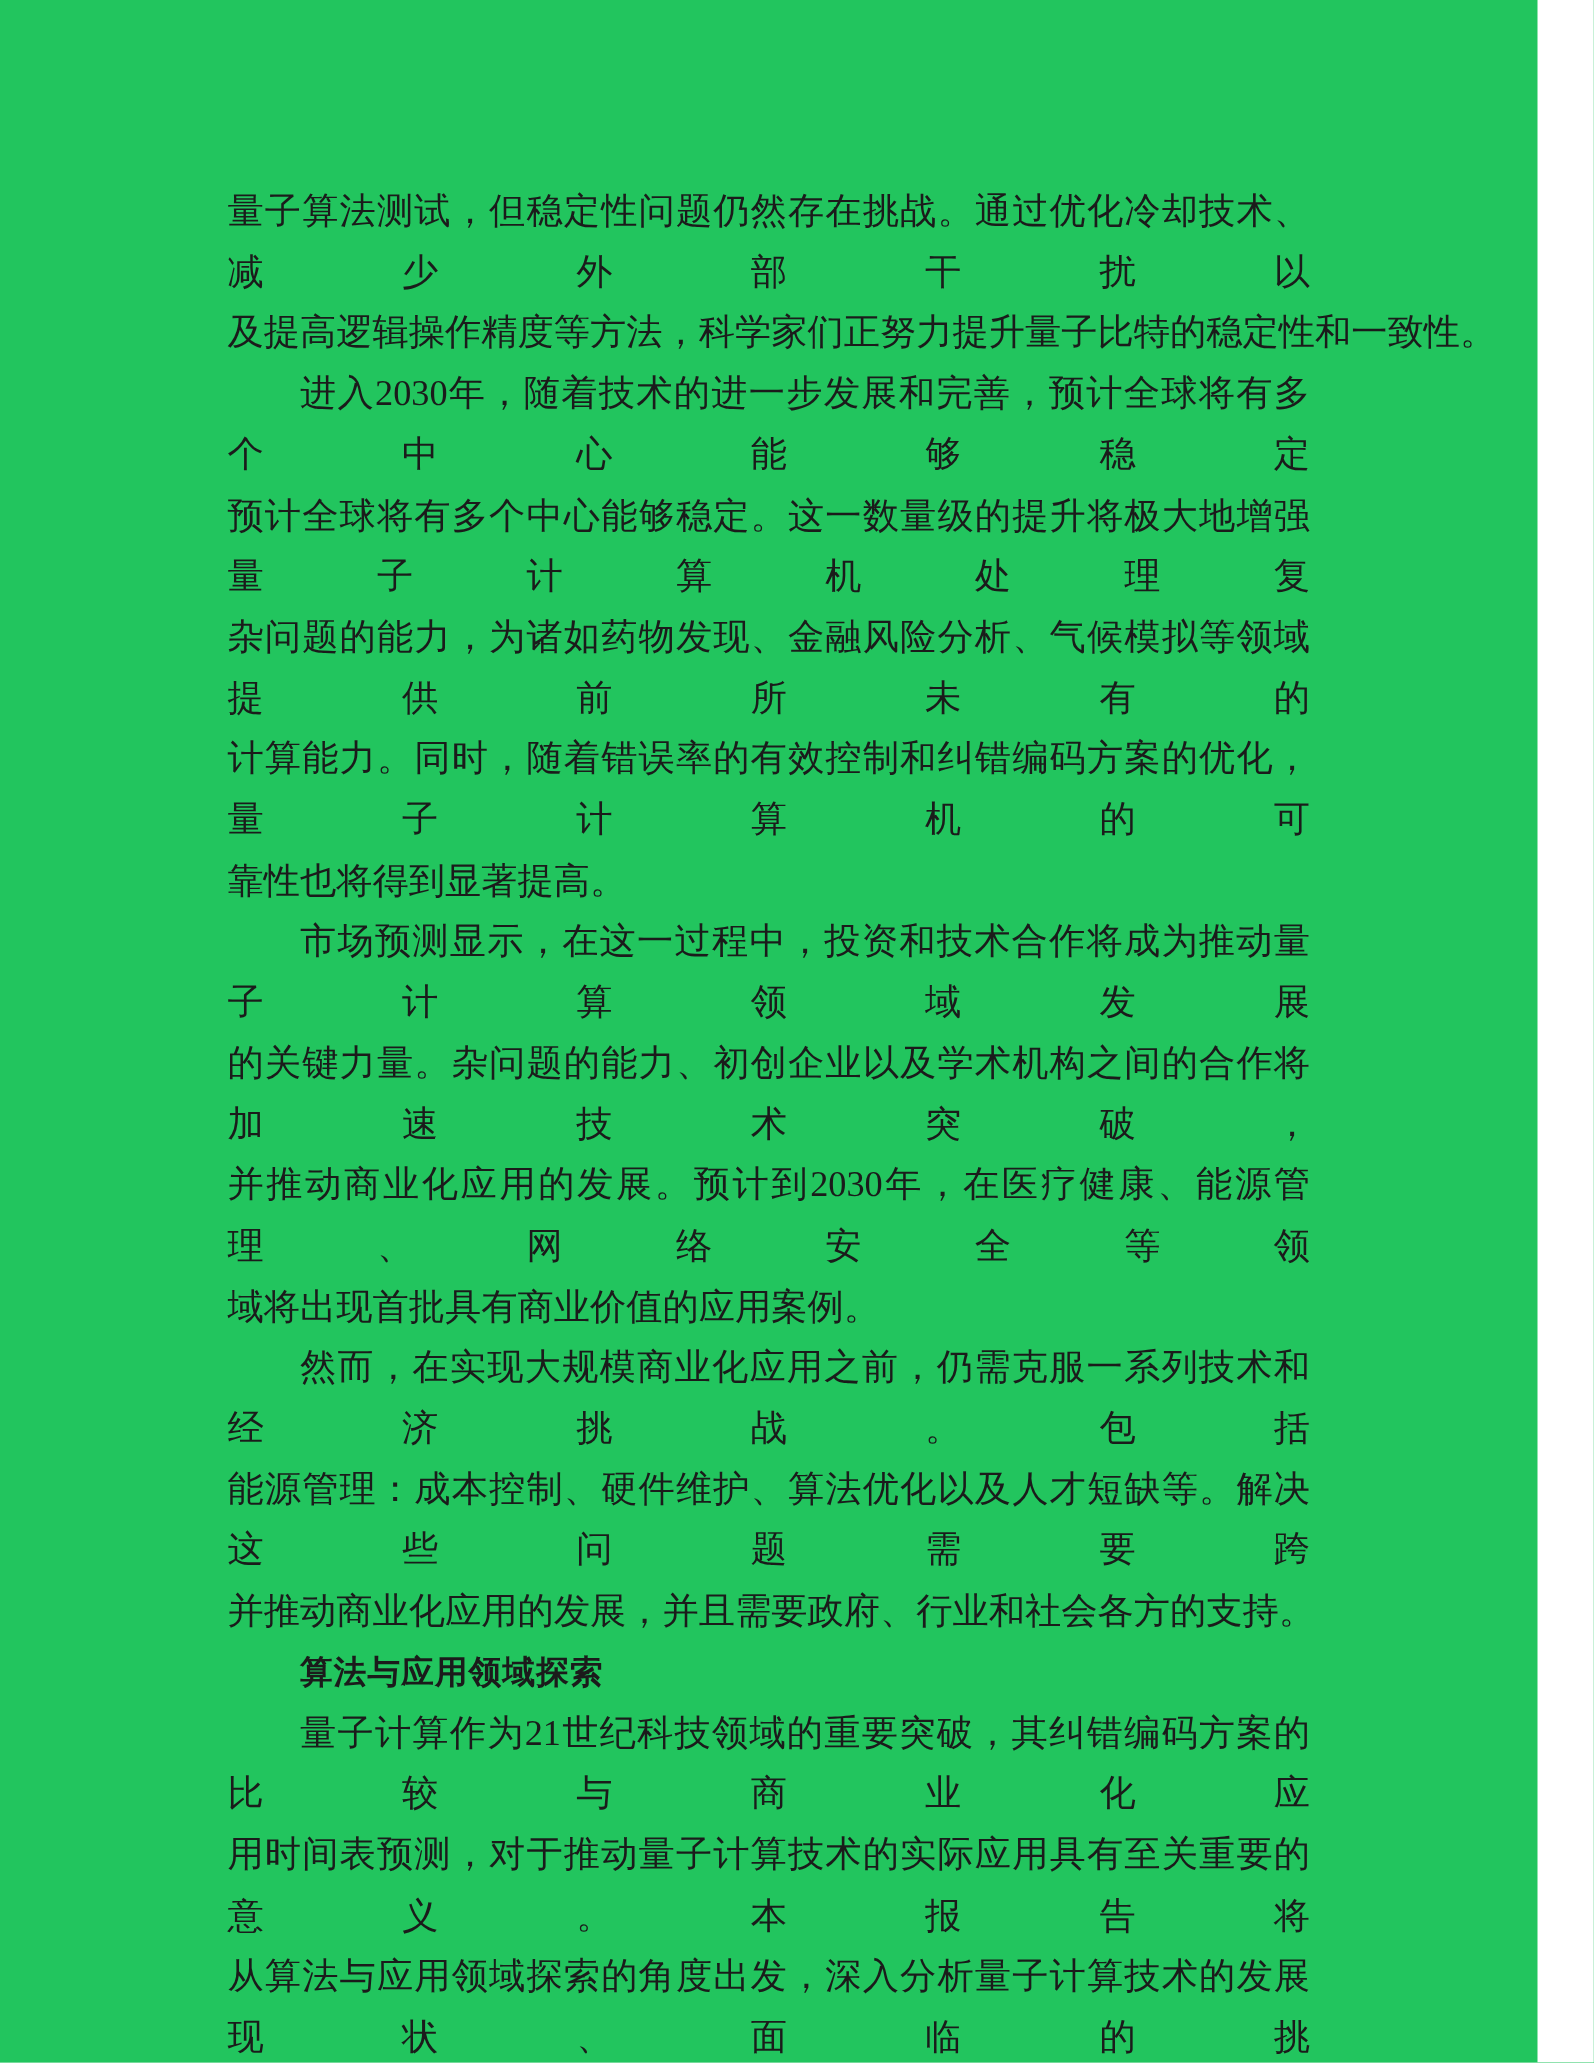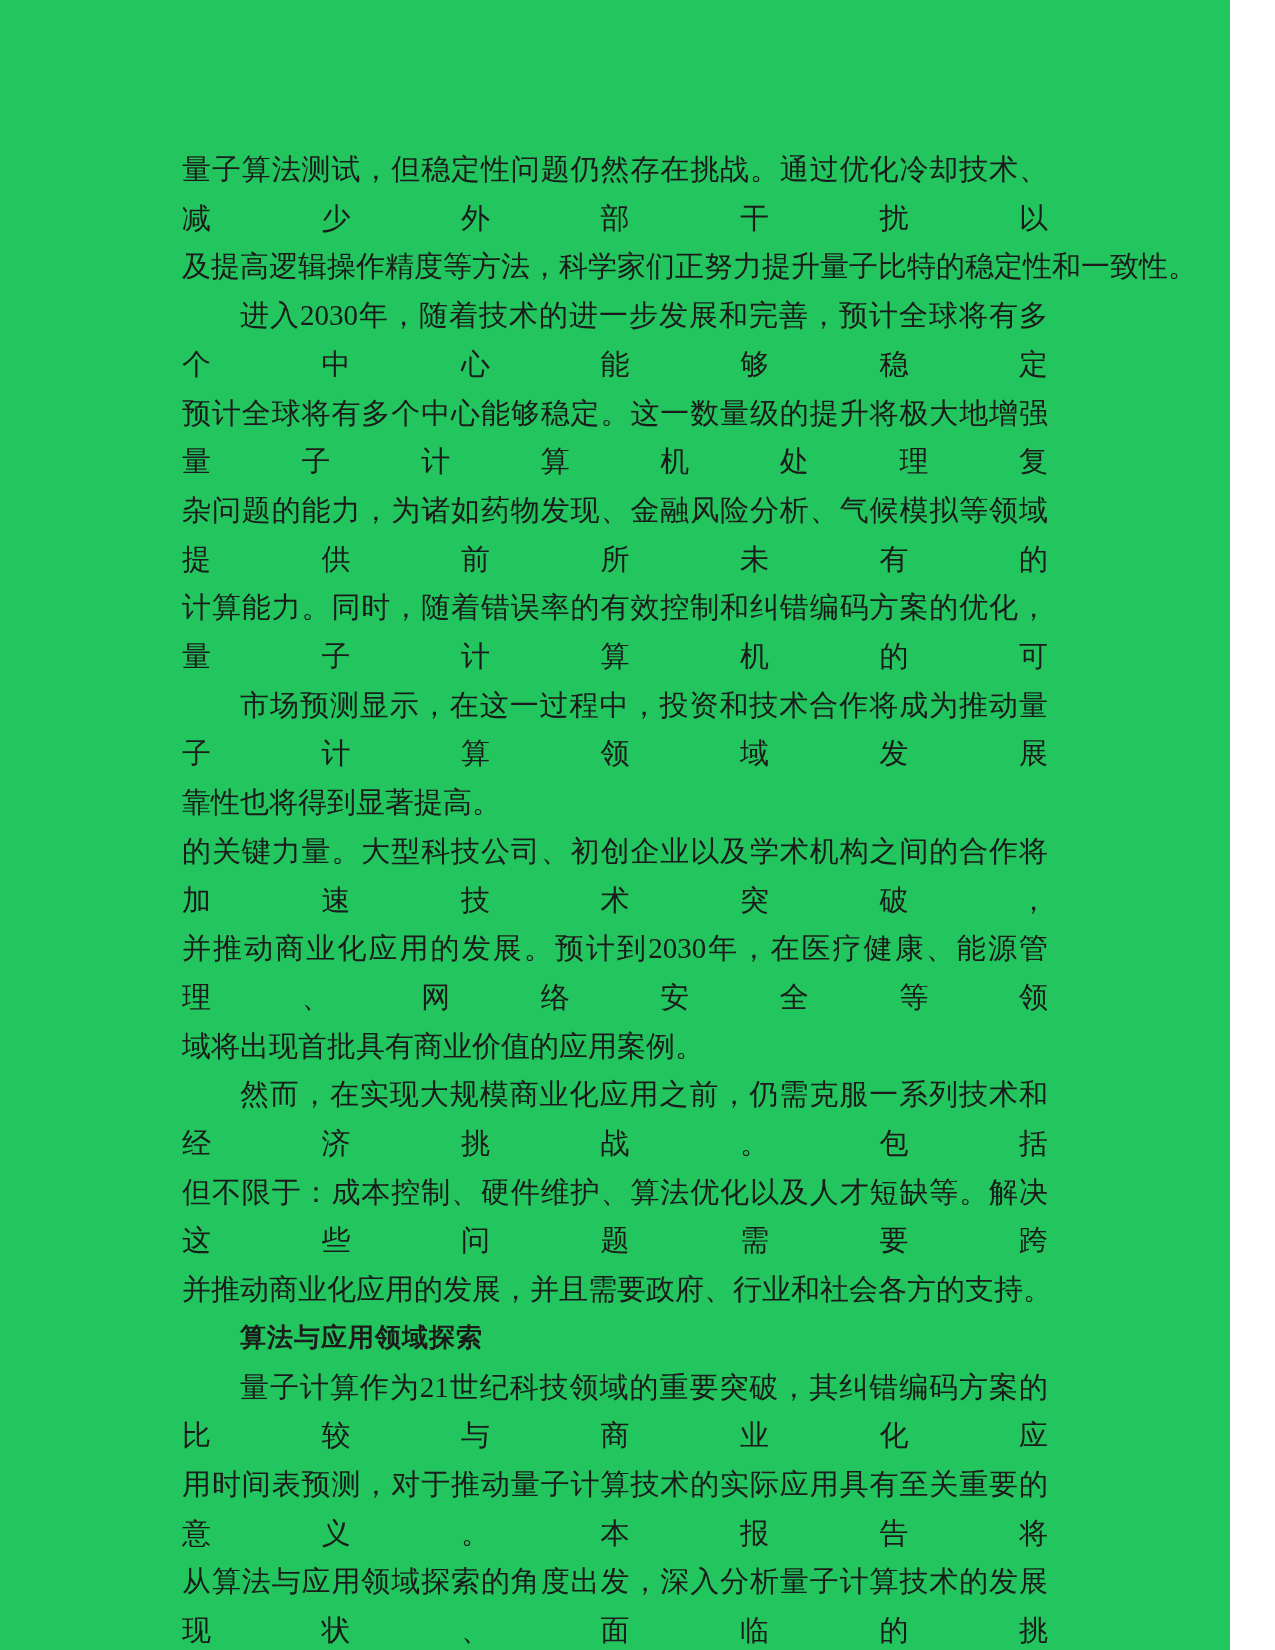--- a/index.html
+++ b/index.html
@@ -36,26 +36,26 @@
 </head>
 <body>
 
 <div class="page">
   <div class="ln fill">量子算法测试，但稳定性问题仍然存在挑战。通过优化冷却技术、减少外部干扰以</div>
   <div class="ln">及提高逻辑操作精度等方法，科学家们正努力提升量子比特的稳定性和一致性。</div>
   <div class="ln fill ind">进入2030年，随着技术的进一步发展和完善，预计全球将有多个中心能够稳定</div>
   <div class="ln fill">预计全球将有多个中心能够稳定。这一数量级的提升将极大地增强量子计算机处理复</div>
   <div class="ln fill">杂问题的能力，为诸如药物发现、金融风险分析、气候模拟等领域提供前所未有的</div>
   <div class="ln fill">计算能力。同时，随着错误率的有效控制和纠错编码方案的优化，量子计算机的可</div>
+  <div class="ln">靠性也将得到显著提高。</div>
   <div class="ln fill ind">市场预测显示，在这一过程中，投资和技术合作将成为推动量子计算领域发展</div>
-  <div class="ln">靠性也将得到显著提高。</div>
-  <div class="ln fill">的关键力量。大型科技公司、初创企业以及学术机构之间的合作将加速技术突破，</div>
+  <div class="ln fill">的关键力量。杂问题的能力、初创企业以及学术机构之间的合作将加速技术突破，</div>
   <div class="ln fill">并推动商业化应用的发展。预计到2030年，在医疗健康、能源管理、网络安全等领</div>
   <div class="ln">域将出现首批具有商业价值的应用案例。</div>
   <div class="ln fill ind">然而，在实现大规模商业化应用之前，仍需克服一系列技术和经济挑战。包括</div>
-  <div class="ln fill">但不限于：成本控制、硬件维护、算法优化以及人才短缺等。解决这些问题需要跨</div>
+  <div class="ln fill">能源管理：成本控制、硬件维护、算法优化以及人才短缺等。解决这些问题需要跨</div>
   <div class="ln">并推动商业化应用的发展，并且需要政府、行业和社会各方的支持。</div>
   <div class="ln ind hd">算法与应用领域探索</div>
   <div class="ln fill ind">量子计算作为21世纪科技领域的重要突破，其纠错编码方案的比较与商业化应</div>
   <div class="ln fill">用时间表预测，对于推动量子计算技术的实际应用具有至关重要的意义。本报告将</div>
   <div class="ln fill">从算法与应用领域探索的角度出发，深入分析量子计算技术的发展现状、面临的挑</div>
 
 </div>
 
 </body></html>

